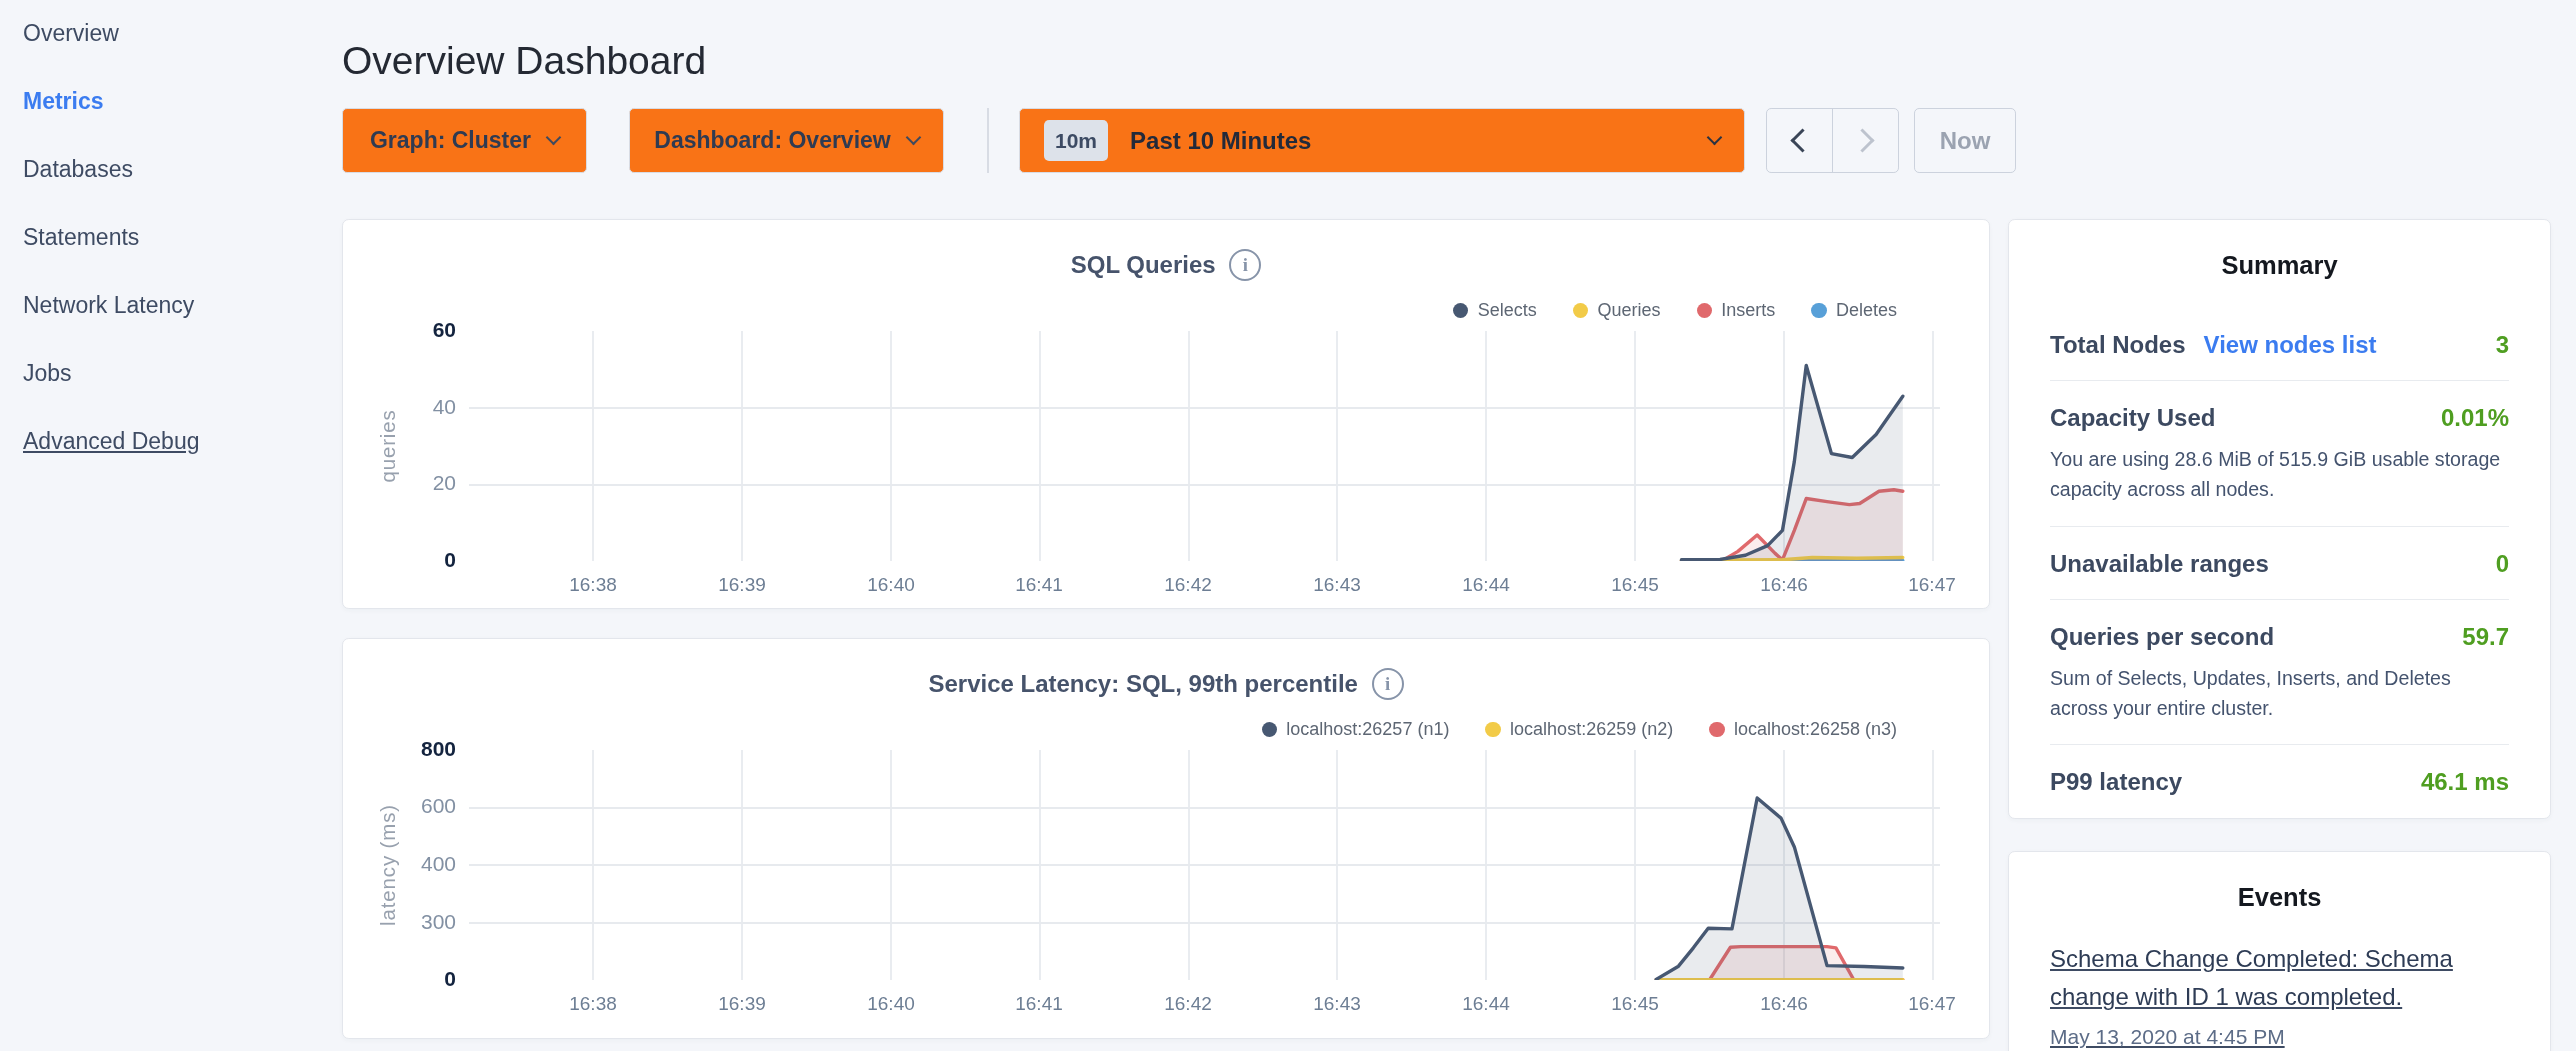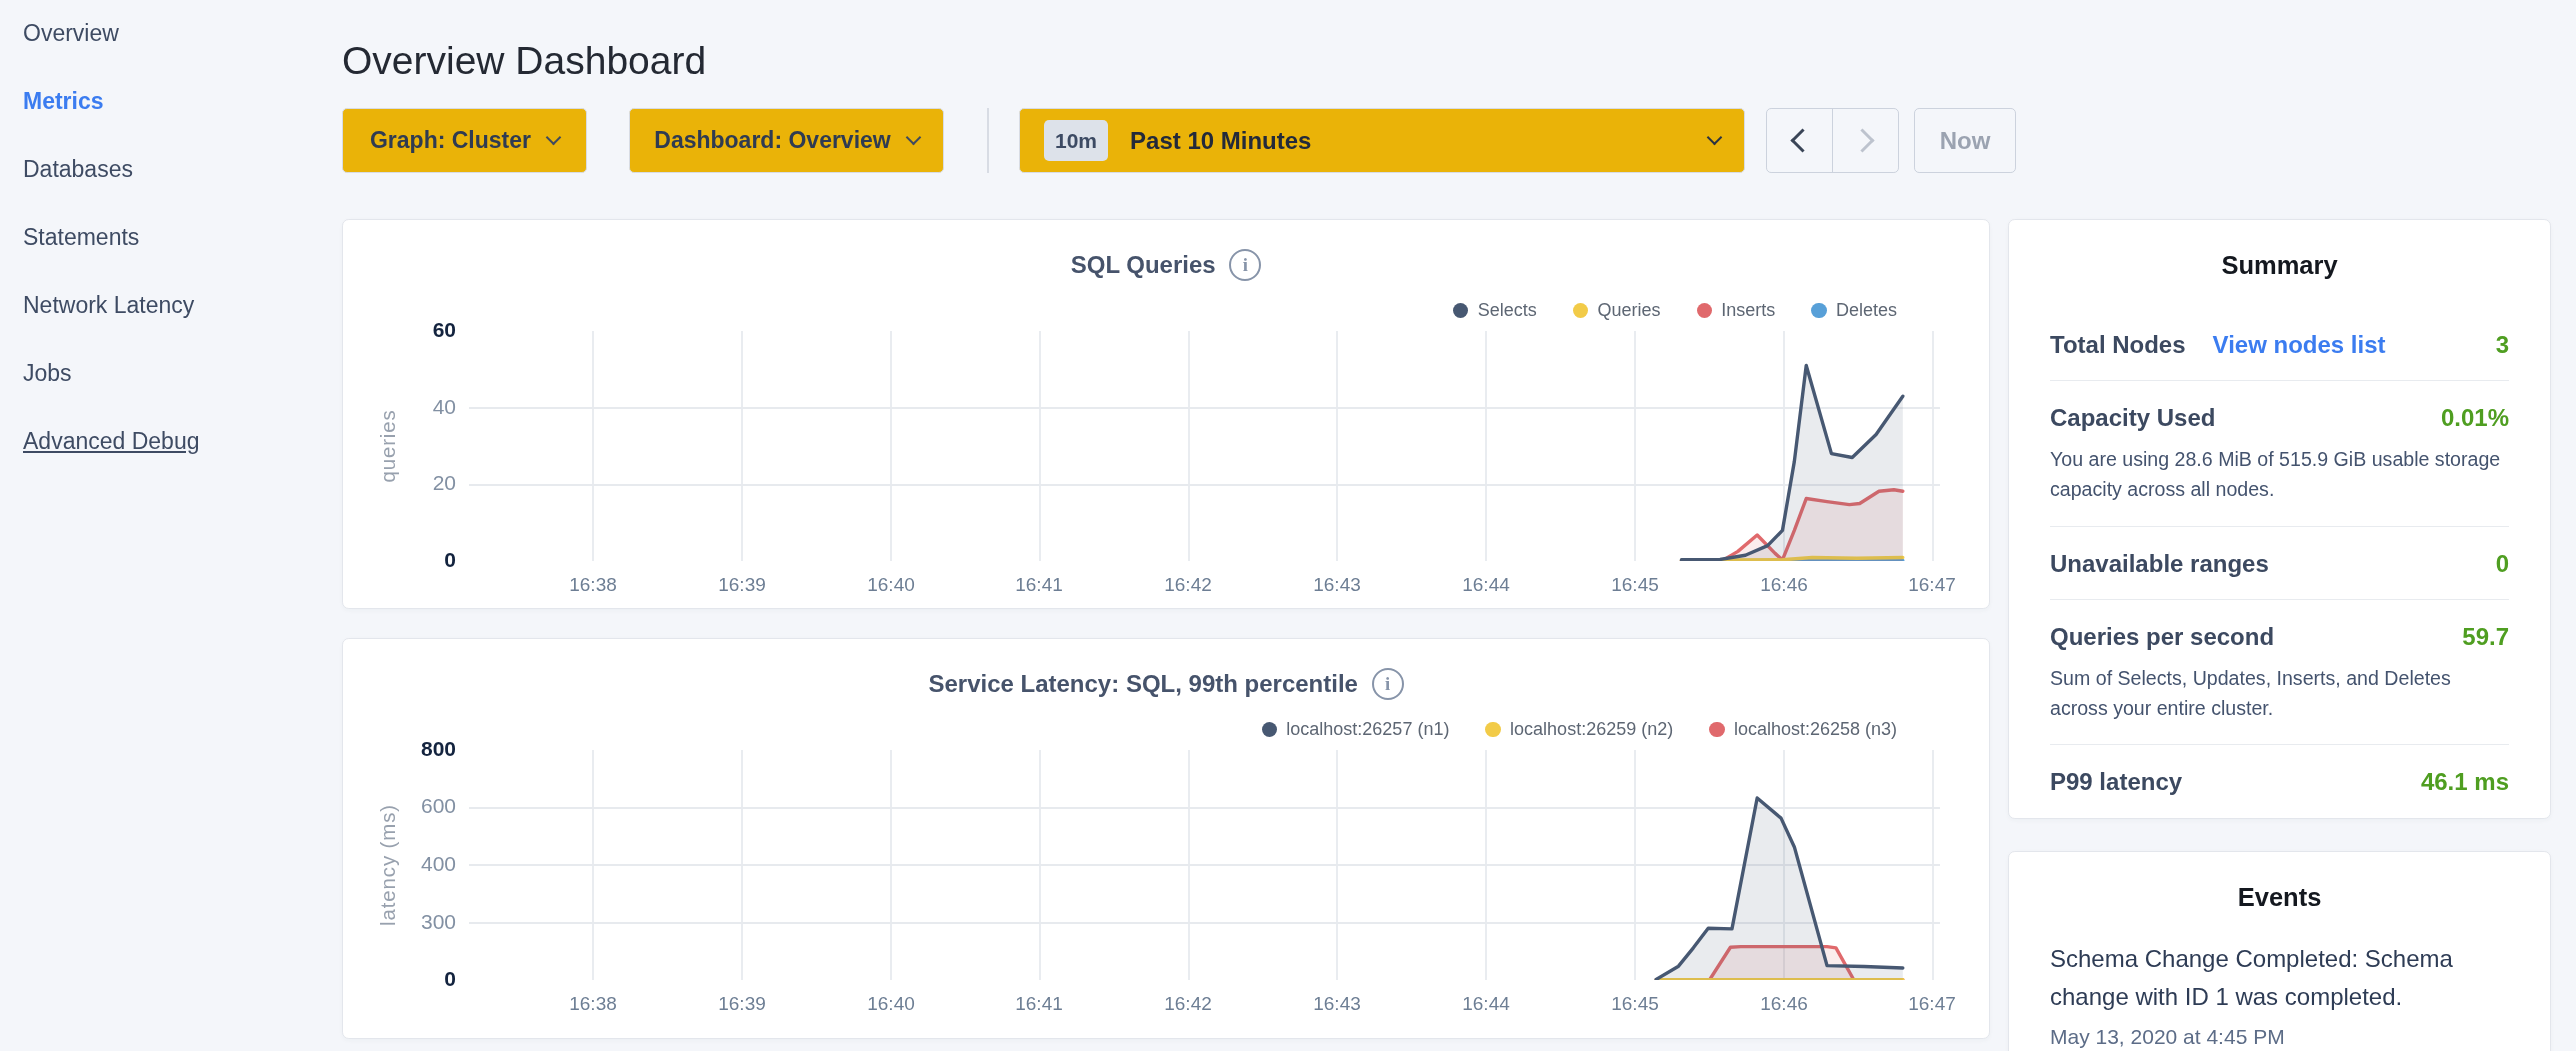--- a/index.html
+++ b/index.html
@@ -9,21 +9,21 @@
     background:#f4f6fa;
     font-family:"Liberation Sans", sans-serif;
     color:#3e4b63;
   }
   
   .sidebar-item { position:absolute; left:23px; font-size:23px; font-weight:500; color:#3e4b63; cursor:pointer; white-space:nowrap; }
   .sidebar-item.active { color:#3b7cf0; font-weight:700; }
   
   #page-title { position:absolute; left:342px; top:39px; font-size:39px; font-weight:500; color:#242933; }
   
-  .ctl { position:absolute; top:108px; height:65px; background:#eab308; border:1.7px solid #d8dce4; border-radius:5.1px;
+  .ctl { position:absolute; top:108px; height:65px; background:#f97316; border:1.7px solid #d8dce4; border-radius:5.1px;
          display:flex; align-items:center; font-family:inherit; font-weight:700; color:#2f3b52; font-size:23px; cursor:pointer; }
   #graph-dd   { left:342px; width:245px; justify-content:center; gap:17px; }
   #dash-dd    { left:629px; width:315px; justify-content:center; gap:17px; }
   .vdivider   { position:absolute; left:987px; top:108px; width:1.7px; height:65px; background:#d8dce4; }
   #time-sel   { left:1019px; width:726px; padding:0 24px; gap:22px; }
   .badge { background:#dde2ea; border-radius:5.1px; padding:8.5px 11px; font-size:21px; font-weight:700; color:#3c4a63; }
   .range-label { font-size:24px; color:#232a3a; }
   .chev { width:11px; height:11px; border:solid #3f4a5e; border-width:0 2.6px 2.6px 0; transform:rotate(45deg); margin-top:-6px; }
   .chev.thin { border-width:0 2.1px 2.1px 0; border-color:#2b3342; margin-left:auto; }
   .pager { position:absolute; left:1766px; top:108px; width:133px; height:65px; border:1.7px solid #ccd2dd; border-radius:5.1px; display:flex; background:transparent; }
@@ -57,24 +57,24 @@
   .xtick { position:absolute; width:102px; top:354px; text-align:center; font-size:19px; color:#6d7e94; }
   .ylabel { position:absolute; left:45px; top:226px; transform:translate(-50%,-50%) rotate(-90deg); white-space:nowrap;
             font-size:20.4px; color:#98a1ae; letter-spacing:0.9px; }
   
   .panel-title { position:absolute; left:0; right:0; top:31px; text-align:center; font-size:25.5px; font-weight:700; color:#14181f; }
   .sum-rows { position:absolute; left:41px; right:41px; top:88px; }
   .sum-row { padding:23px 0 21px 0; border-bottom:1.7px solid #e8ebef; }
   .sum-row:last-child { border-bottom:none; }
   .sum-main { display:flex; align-items:baseline; }
   .sum-label { font-size:24px; font-weight:700; color:#3c4960; white-space:nowrap; }
-  .sum-link  { font-size:24px; font-weight:700; color:#3b7cf0; margin-left:27px; text-decoration:none; white-space:nowrap; cursor:pointer; }
+  .sum-link  { font-size:24px; font-weight:700; color:#3b7cf0; margin-left:18px; text-decoration:none; white-space:nowrap; cursor:pointer; }
   .sum-value { margin-left:auto; font-size:24px; font-weight:700; color:#4f9e21; white-space:nowrap; }
   .sum-sub { margin-top:12px; font-size:19.6px; line-height:1.55; color:#44536e; }
-  .event-item { position:absolute; left:41px; right:34px; top:88px; }
+  .event-item { position:absolute; left:41px; right:34px; top:88px;text-decoration:underline; }
   .event-text { font-size:24px; line-height:1.6; color:#2e3c55; }
   .event-time { margin-top:8.5px; font-size:21px; color:#5c6c87; }
 </style>
 </head>
 <body>
 
 <nav id="sidebar">
     <div class="sidebar-item" style="top: 19.6px;">Overview</div>
     <div class="sidebar-item active" style="top: 88px;">Metrics</div>
     <div class="sidebar-item" style="top: 156px;">Databases</div>

